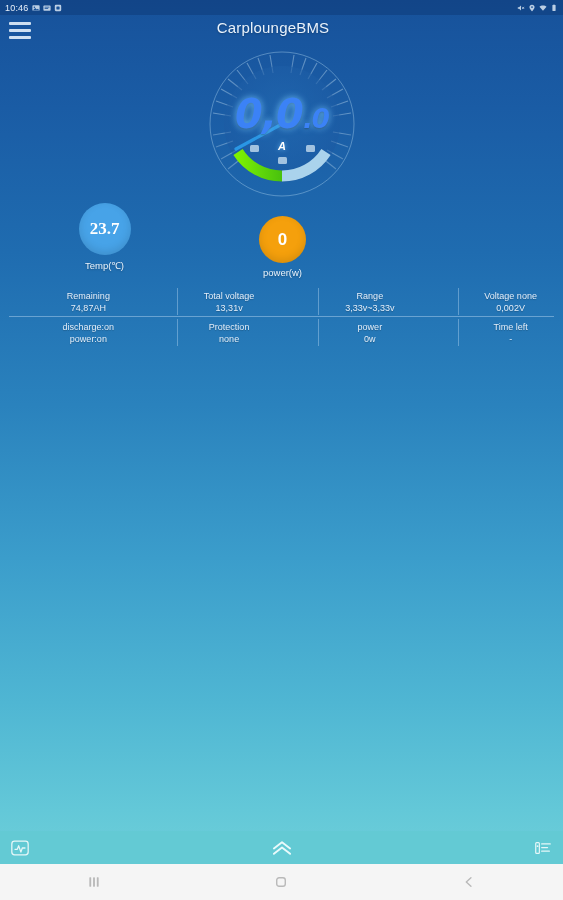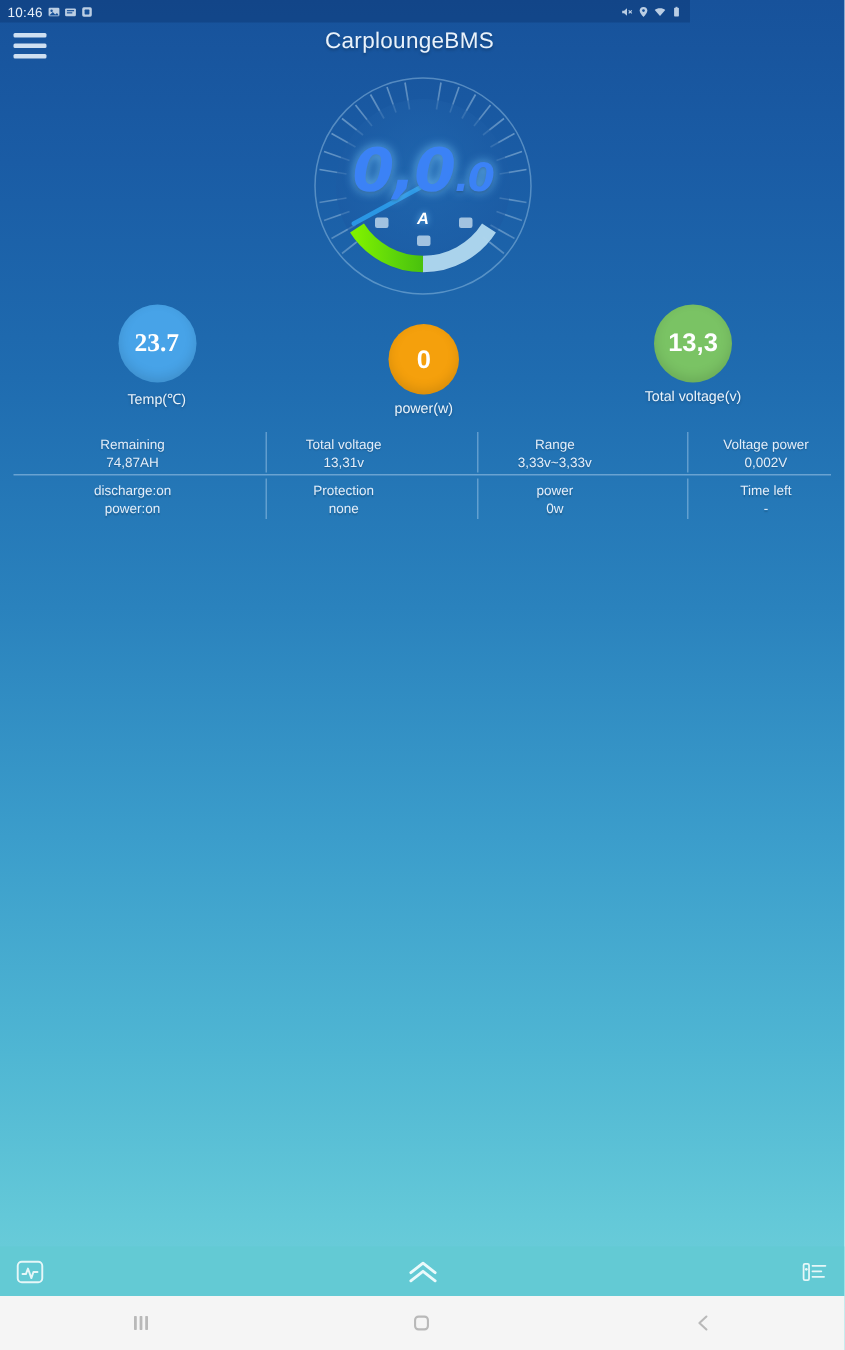--- a/index.html
+++ b/index.html
@@ -14,21 +14,21 @@
         #3b9dcb 62%,
         #4fb6d3 78%,
         #63c8d8 90%,
         #74d4da 100%);
     position:relative;
     -webkit-font-smoothing:antialiased;
   }
 
   
   .statusbar{
-    position:absolute; top:0; left:0; width:460px; height:15px;
+    position:absolute; top:0; left:0; width:563px; height:15px;
     display:flex; align-items:center; justify-content:space-between;
     padding:0 5px; color:#dfe9f5; font-size:9px;
     background:rgba(6,40,92,0.30);
     text-align:right;
   }
   .sb-left{ display:flex; align-items:center; gap:3px; }
   .sb-right{ display:flex; align-items:center; gap:3px; }
   .sb-time{ font-size:9px; letter-spacing:0.2px; color:#e8f0fa; }
   .sb-ico{ width:8px; height:8px; display:inline-block; opacity:.85; }
   .sb-ico svg{ display:block; }
@@ -263,42 +263,38 @@
 
 <div class="stats">
   <div class="stat" id="stat-temp">
     <div class="bubble">23.7</div>
     <div class="stat-label">Temp(℃)</div>
   </div>
   <div class="stat" id="stat-power">
     <div class="bubble">0</div>
     <div class="stat-label">power(w)</div>
   </div>
-  <div class="stat" id="stat-voltage">
-    <div class="bubble">13,3</div>
-    <div class="stat-label">Total voltage(v)</div>
-  </div>
 </div>
 
 <div class="table">
   <div class="trow r1">
     <div class="tcell">
       <div class="k">Remaining</div>
       <div class="v">74,87AH</div>
     </div>
     <div class="tcell">
       <div class="k">Total voltage</div>
       <div class="v">13,31v</div>
     </div>
     <div class="tcell">
       <div class="k">Range</div>
       <div class="v">3,33v~3,33v</div>
     </div>
     <div class="tcell">
-      <div class="k">Voltage power</div>
+      <div class="k">Voltage none</div>
       <div class="v">0,002V</div>
     </div>
   </div>
 
   <div class="hdiv"></div>
 
   <div class="trow r2">
     <div class="tcell">
       <div class="k">discharge:on</div>
       <div class="v">power:on</div>

